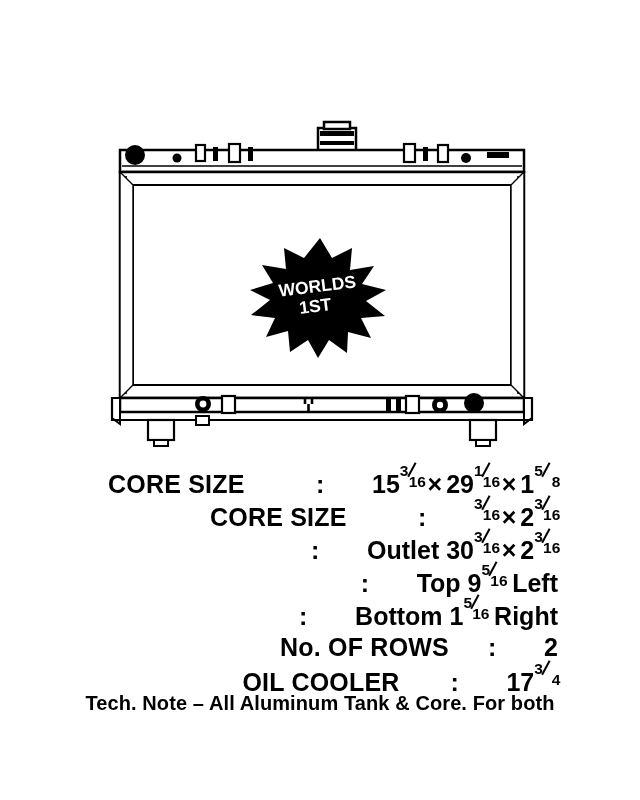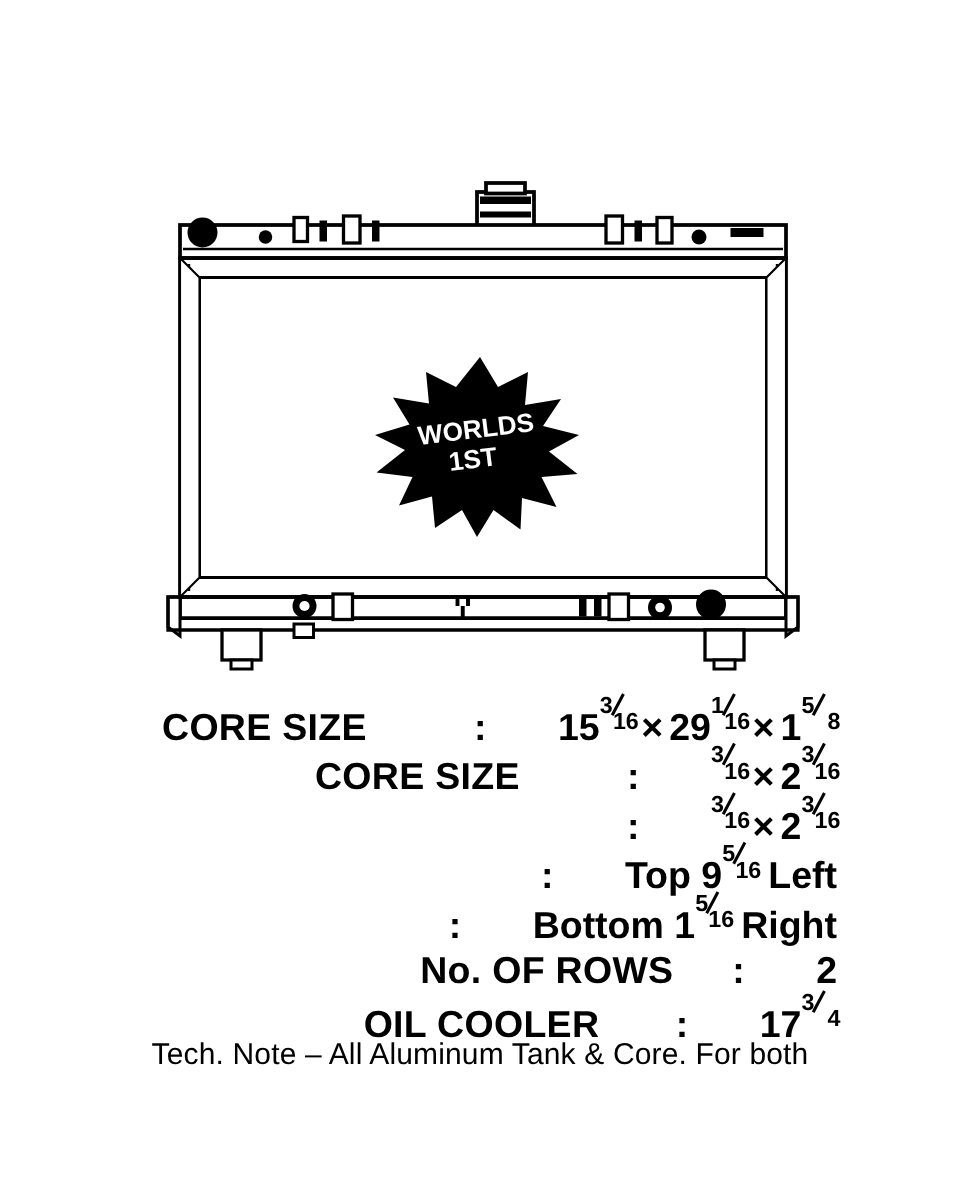--- a/index.html
+++ b/index.html
@@ -101,21 +101,21 @@
   
   #tech-note {
     position: absolute;
     left: 0;
     top: 688px;
     width: 640px;
     text-align: center;
   }
   .note-line {
     font-size: 20px;
-    font-weight: normal;
+    font-weight: bold;
     letter-spacing: 0.1px;
     line-height: 30px;
   }
 </style>
 </head>
 <body>
 
 <div id="radiator-diagram">
   <svg width="640" height="460" viewBox="0 0 640 460" xmlns="http://www.w3.org/2000/svg">
 
@@ -199,21 +199,21 @@
       <div class="spec-value"><span>15</span><span class="frac"><span class="num">3</span><span class="bar"></span><span class="den">16</span></span><span class="times">×</span><span>29</span><span class="frac"><span class="num">1</span><span class="bar"></span><span class="den">16</span></span><span class="times">×</span><span>1</span><span class="frac"><span class="num">5</span><span class="bar"></span><span class="den">8</span></span></div>
     </div>
     <div class="spec-row">
       <div class="spec-label">CORE SIZE</div>
       <div class="spec-colon">:</div>
       <div class="spec-value"><span class="frac"><span class="num">3</span><span class="bar"></span><span class="den">16</span></span><span class="times">×</span><span>2</span><span class="frac"><span class="num">3</span><span class="bar"></span><span class="den">16</span></span></div>
     </div>
     <div class="spec-row">
       <div class="spec-label"></div>
       <div class="spec-colon">:</div>
-      <div class="spec-value"><span class="frac"><span class="num">3</span><span class="bar"></span><span class="den">16</span></span><span class="times">×</span><span>2</span><span class="frac"><span class="num">3</span><span class="bar"></span><span class="den">16</span></span></div>
+      <div class="spec-value"><span>Outlet 30</span><span class="frac"><span class="num">3</span><span class="bar"></span><span class="den">16</span></span><span class="times">×</span><span>2</span><span class="frac"><span class="num">3</span><span class="bar"></span><span class="den">16</span></span></div>
     </div>
     <div class="spec-row">
       <div class="spec-colon">:</div>
       <div class="spec-value"><span>Top 9</span><span class="frac"><span class="num">5</span><span class="bar"></span><span class="den">16</span></span><span> Left</span></div>
     </div>
     <div class="spec-row">
       <div class="spec-label"></div>
       <div class="spec-colon">:</div>
       <div class="spec-value"><span>Bottom 1</span><span class="frac"><span class="num">5</span><span class="bar"></span><span class="den">16</span></span><span> Right</span></div>
     </div>

